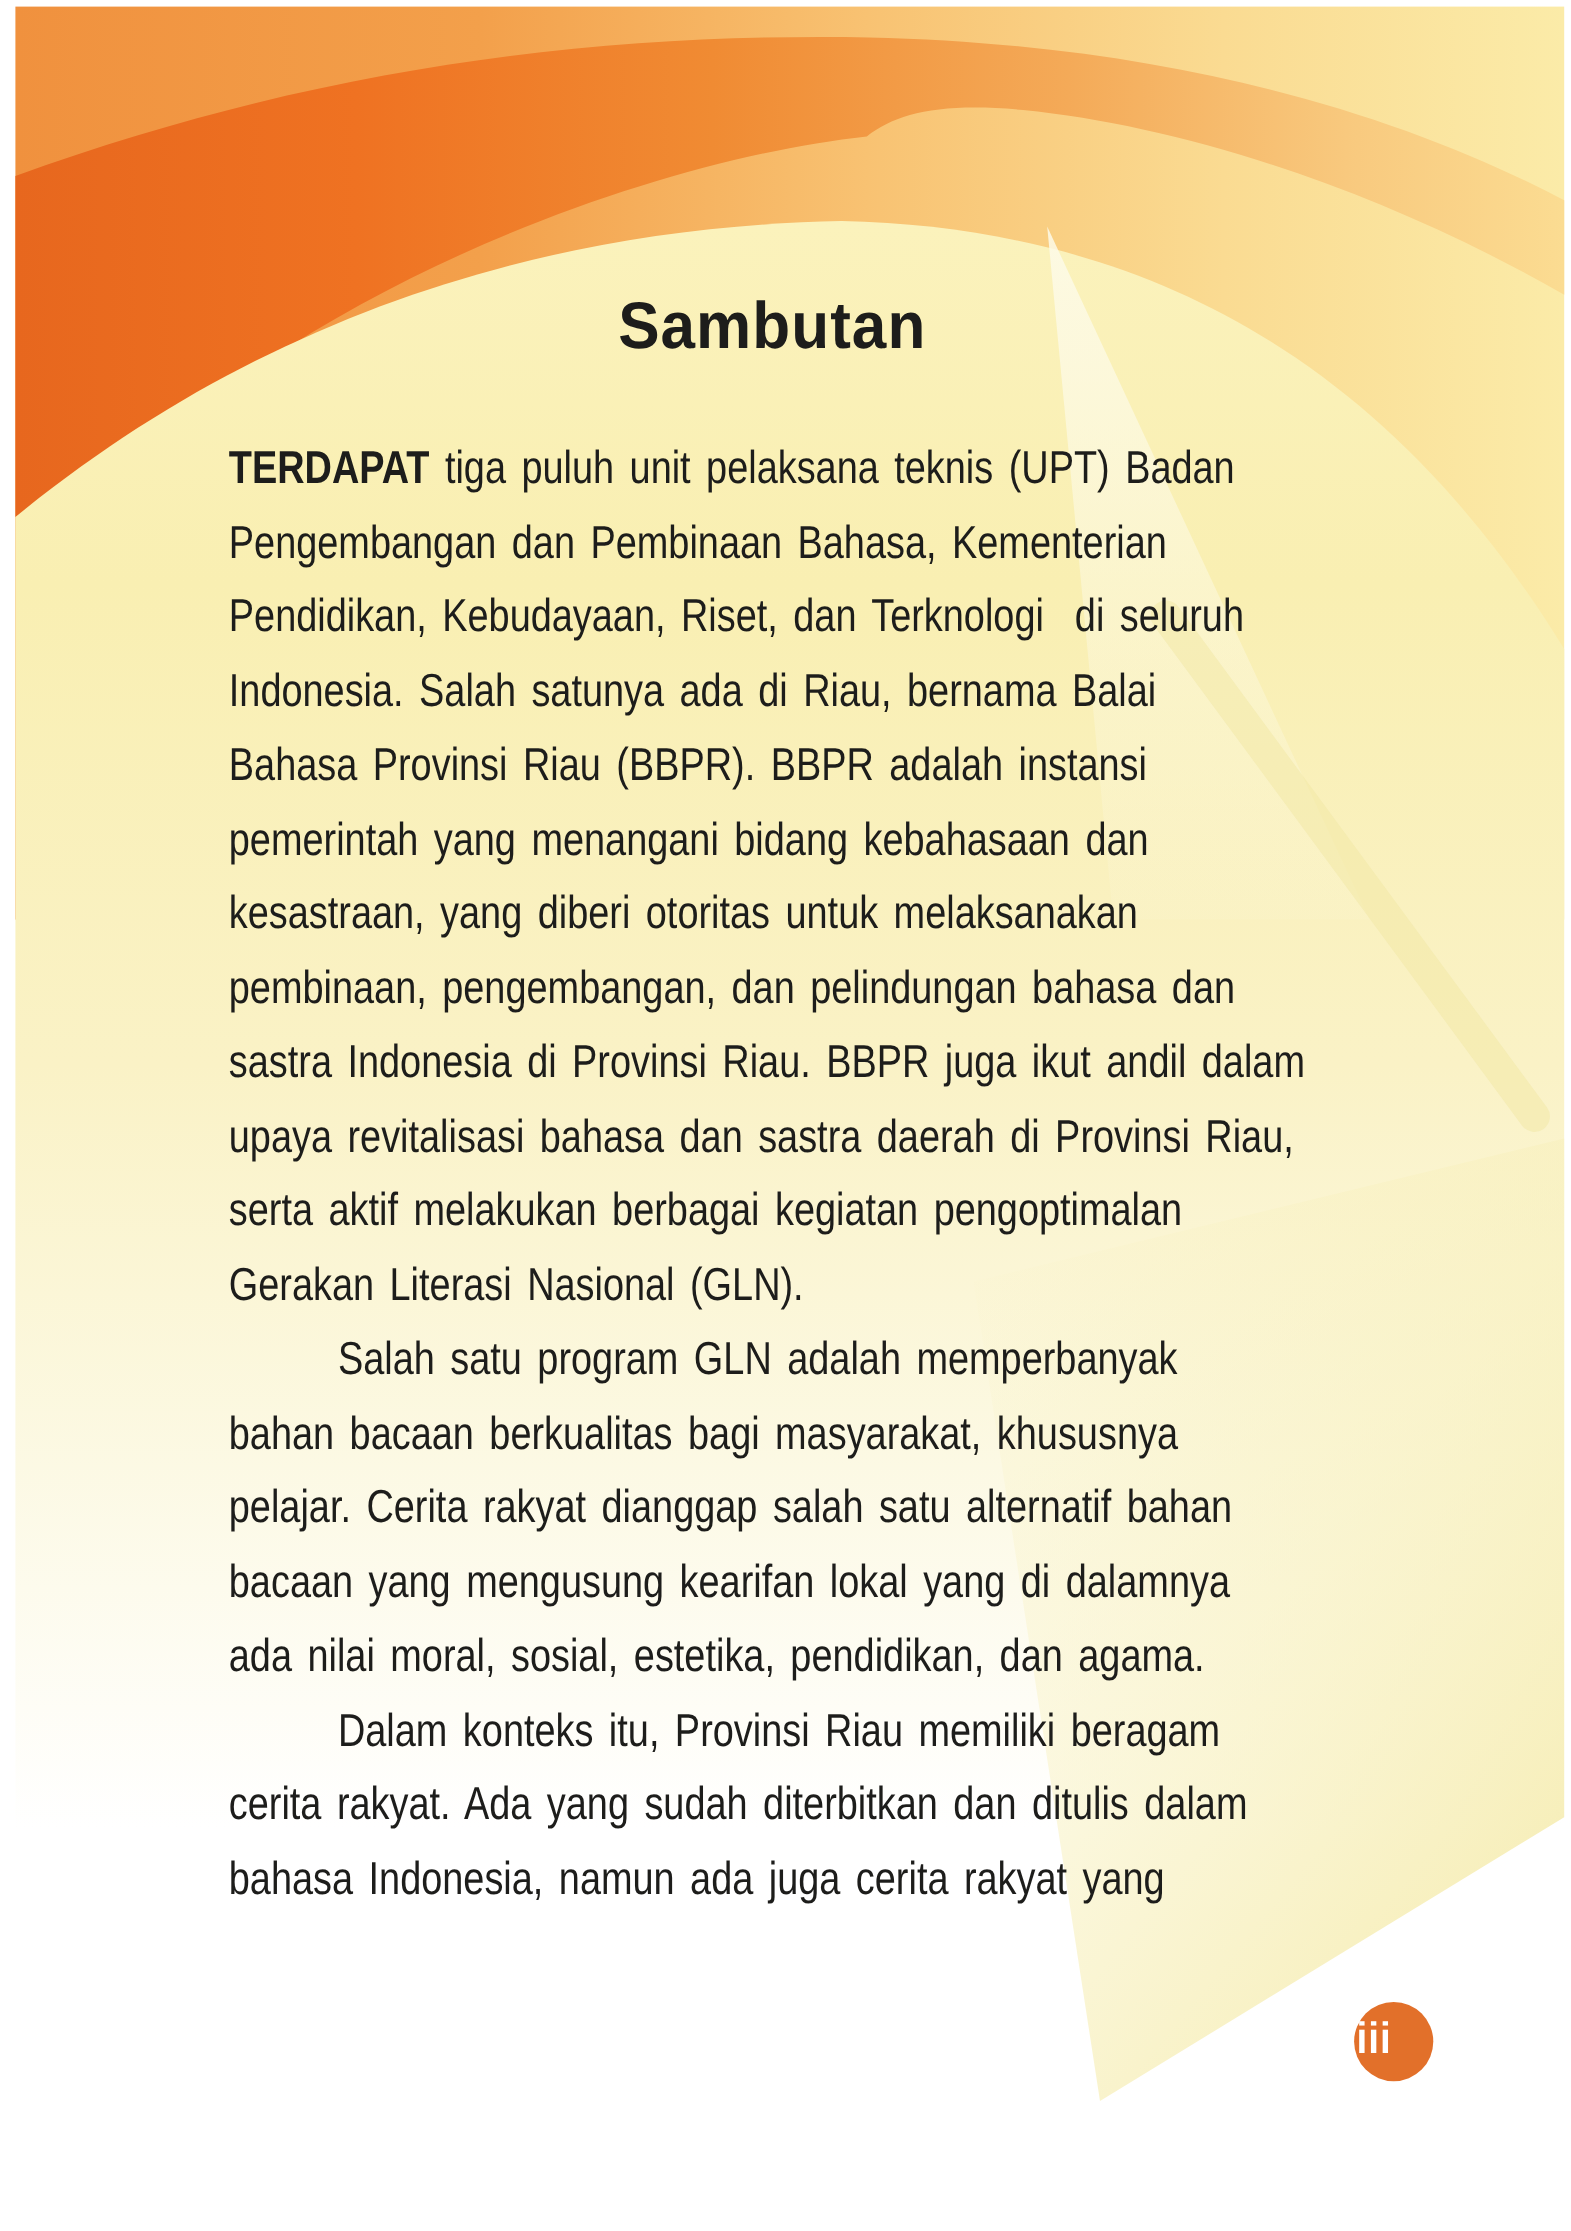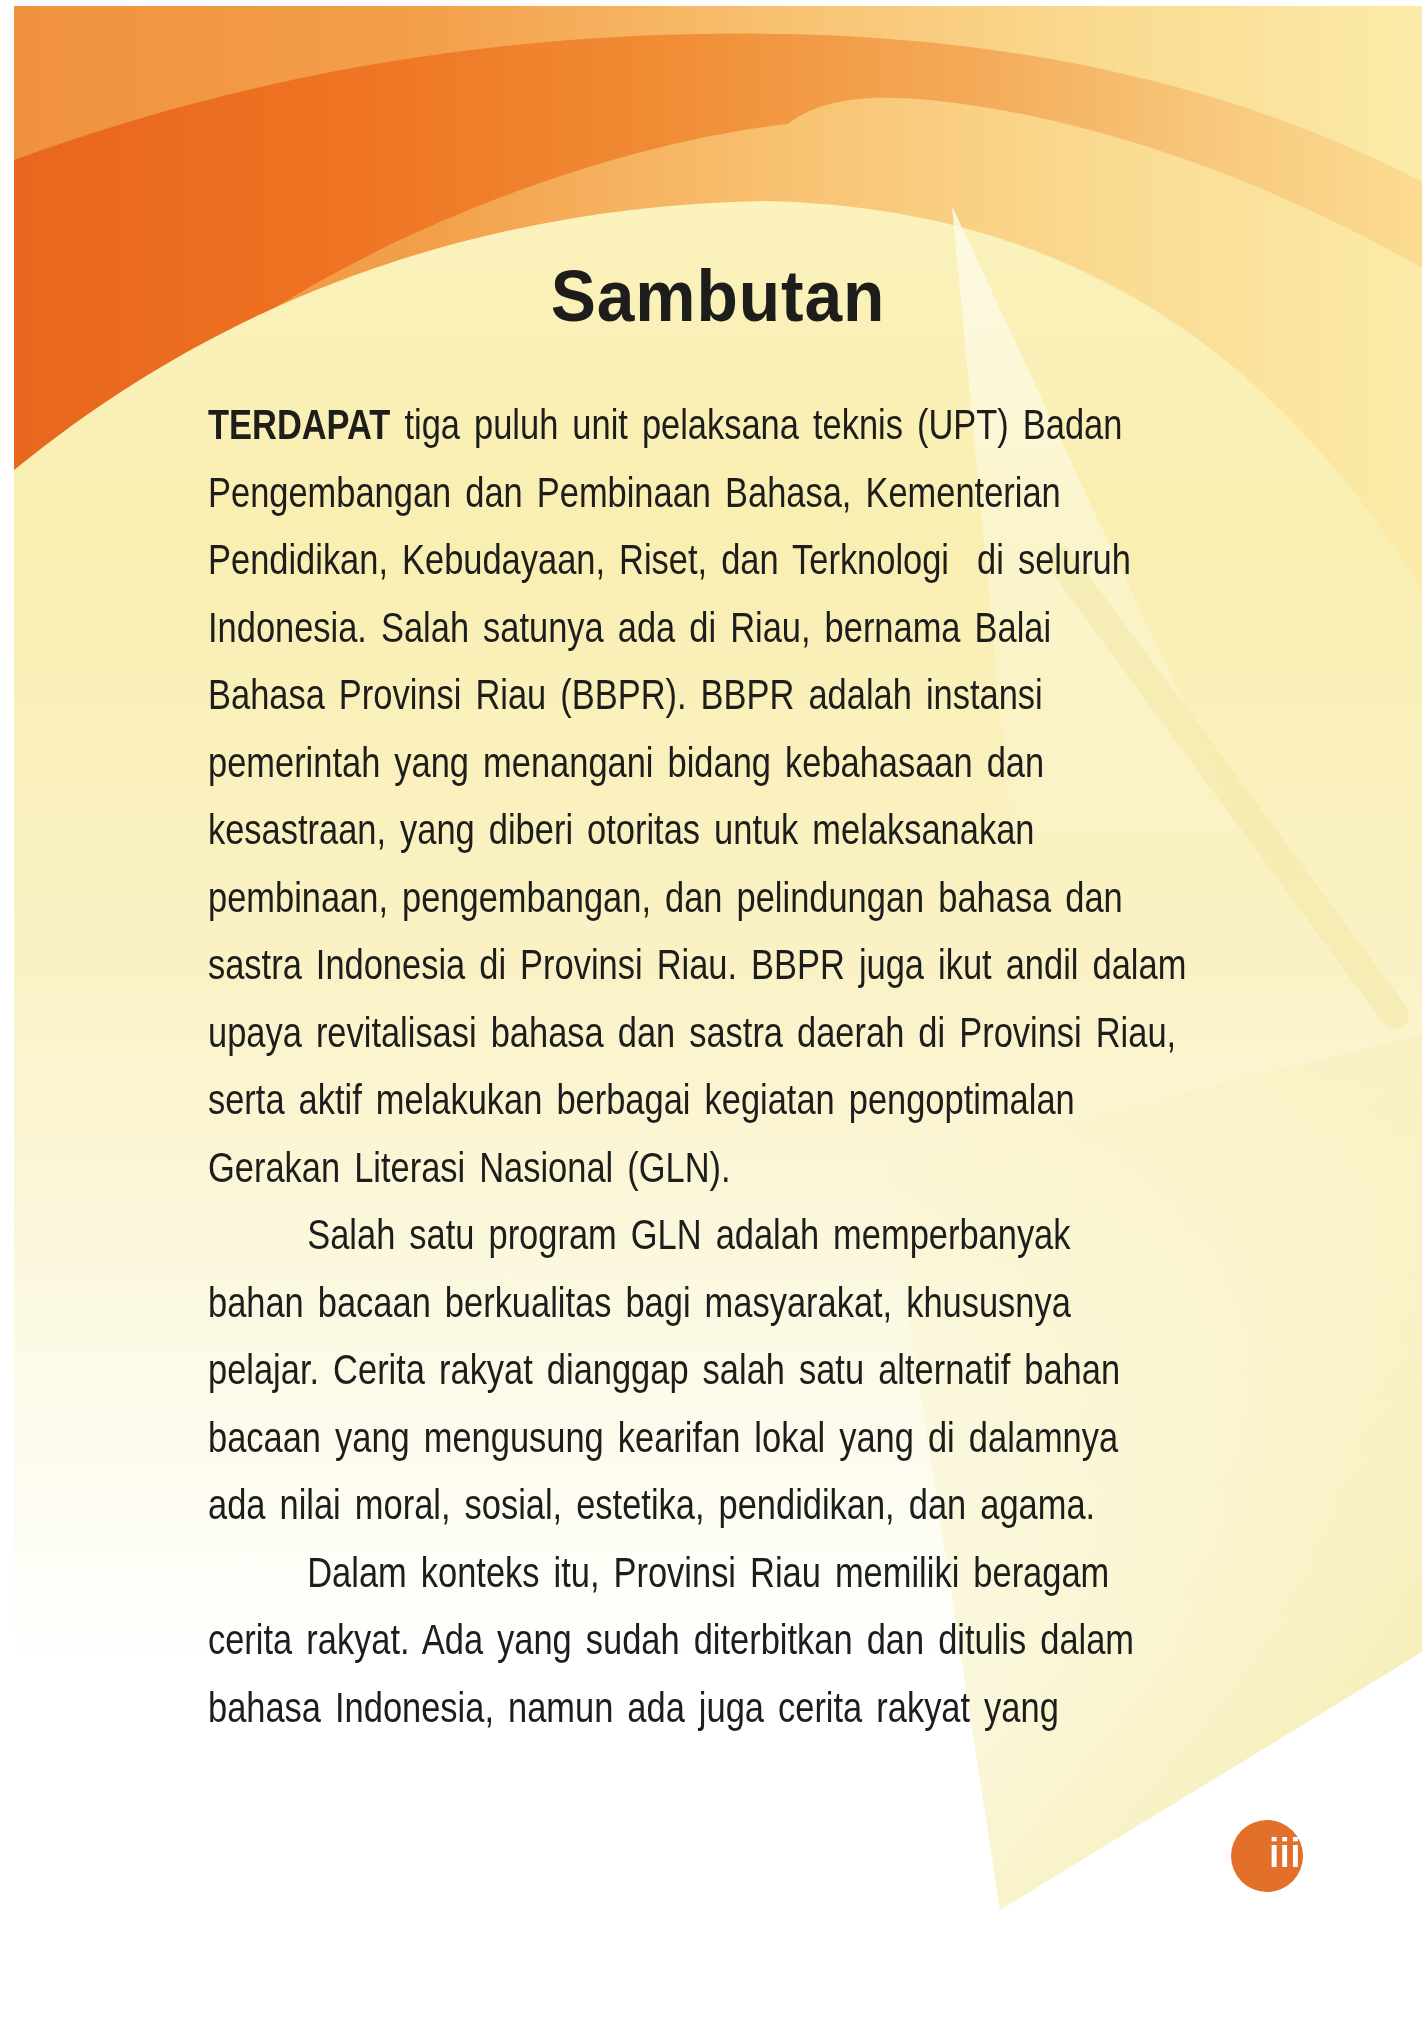--- a/index.html
+++ b/index.html
@@ -3,40 +3,40 @@
 <meta charset="utf-8">
 <style>
   html,body{margin:0;padding:0;}
   body{
     width:1428px;height:2028px;position:relative;overflow:hidden;
     background:#ffffff;
     font-family:"Liberation Sans","DejaVu Sans",sans-serif;
   }
   .bg{position:absolute;left:0;top:0;width:1428px;height:2028px;}
   .page-title{
-    position:absolute;top:256px;left:16px;width:1404px;
-    text-align:center;font-size:72px;line-height:80px;font-weight:bold;
+    position:absolute;top:256px;left:0;width:1404px;
+    text-align:center;font-size:60px;line-height:80px;font-weight:bold;
     color:var(--text-color,#1d1d1b);
   }
   .page-title .inner{display:inline-block;transform:scaleX(0.94);letter-spacing:1px;}
   .body-text{
     position:absolute;left:208px;top:391px;width:1146px;
     transform:scaleX(0.82);transform-origin:left top;
     font-size:42px;line-height:67.5px;
     color:var(--text-color,#1d1d1b);
     word-spacing:0.13em;
   }
   .line{white-space:pre;}
   .para.indent .line.first{padding-left:121px;}
   .line b{font-weight:bold;}
   .page-badge{
     position:absolute;left:1231px;top:1820px;width:72px;height:72px;
     border-radius:50%;
     background:var(--page-circle,#e2702a);
-    display:flex;align-items:center;justify-content:flex-end;
+    display:flex;align-items:center;justify-content:flex-start;
   }
   .page-badge span{
     color:var(--page-circle-text,#ffffff);
     font-weight:bold;font-size:40px;line-height:40px;
     transform:scaleX(0.88);letter-spacing:1px;
     padding-bottom:6px;
   }
 </style>
 </head>
 <body>

